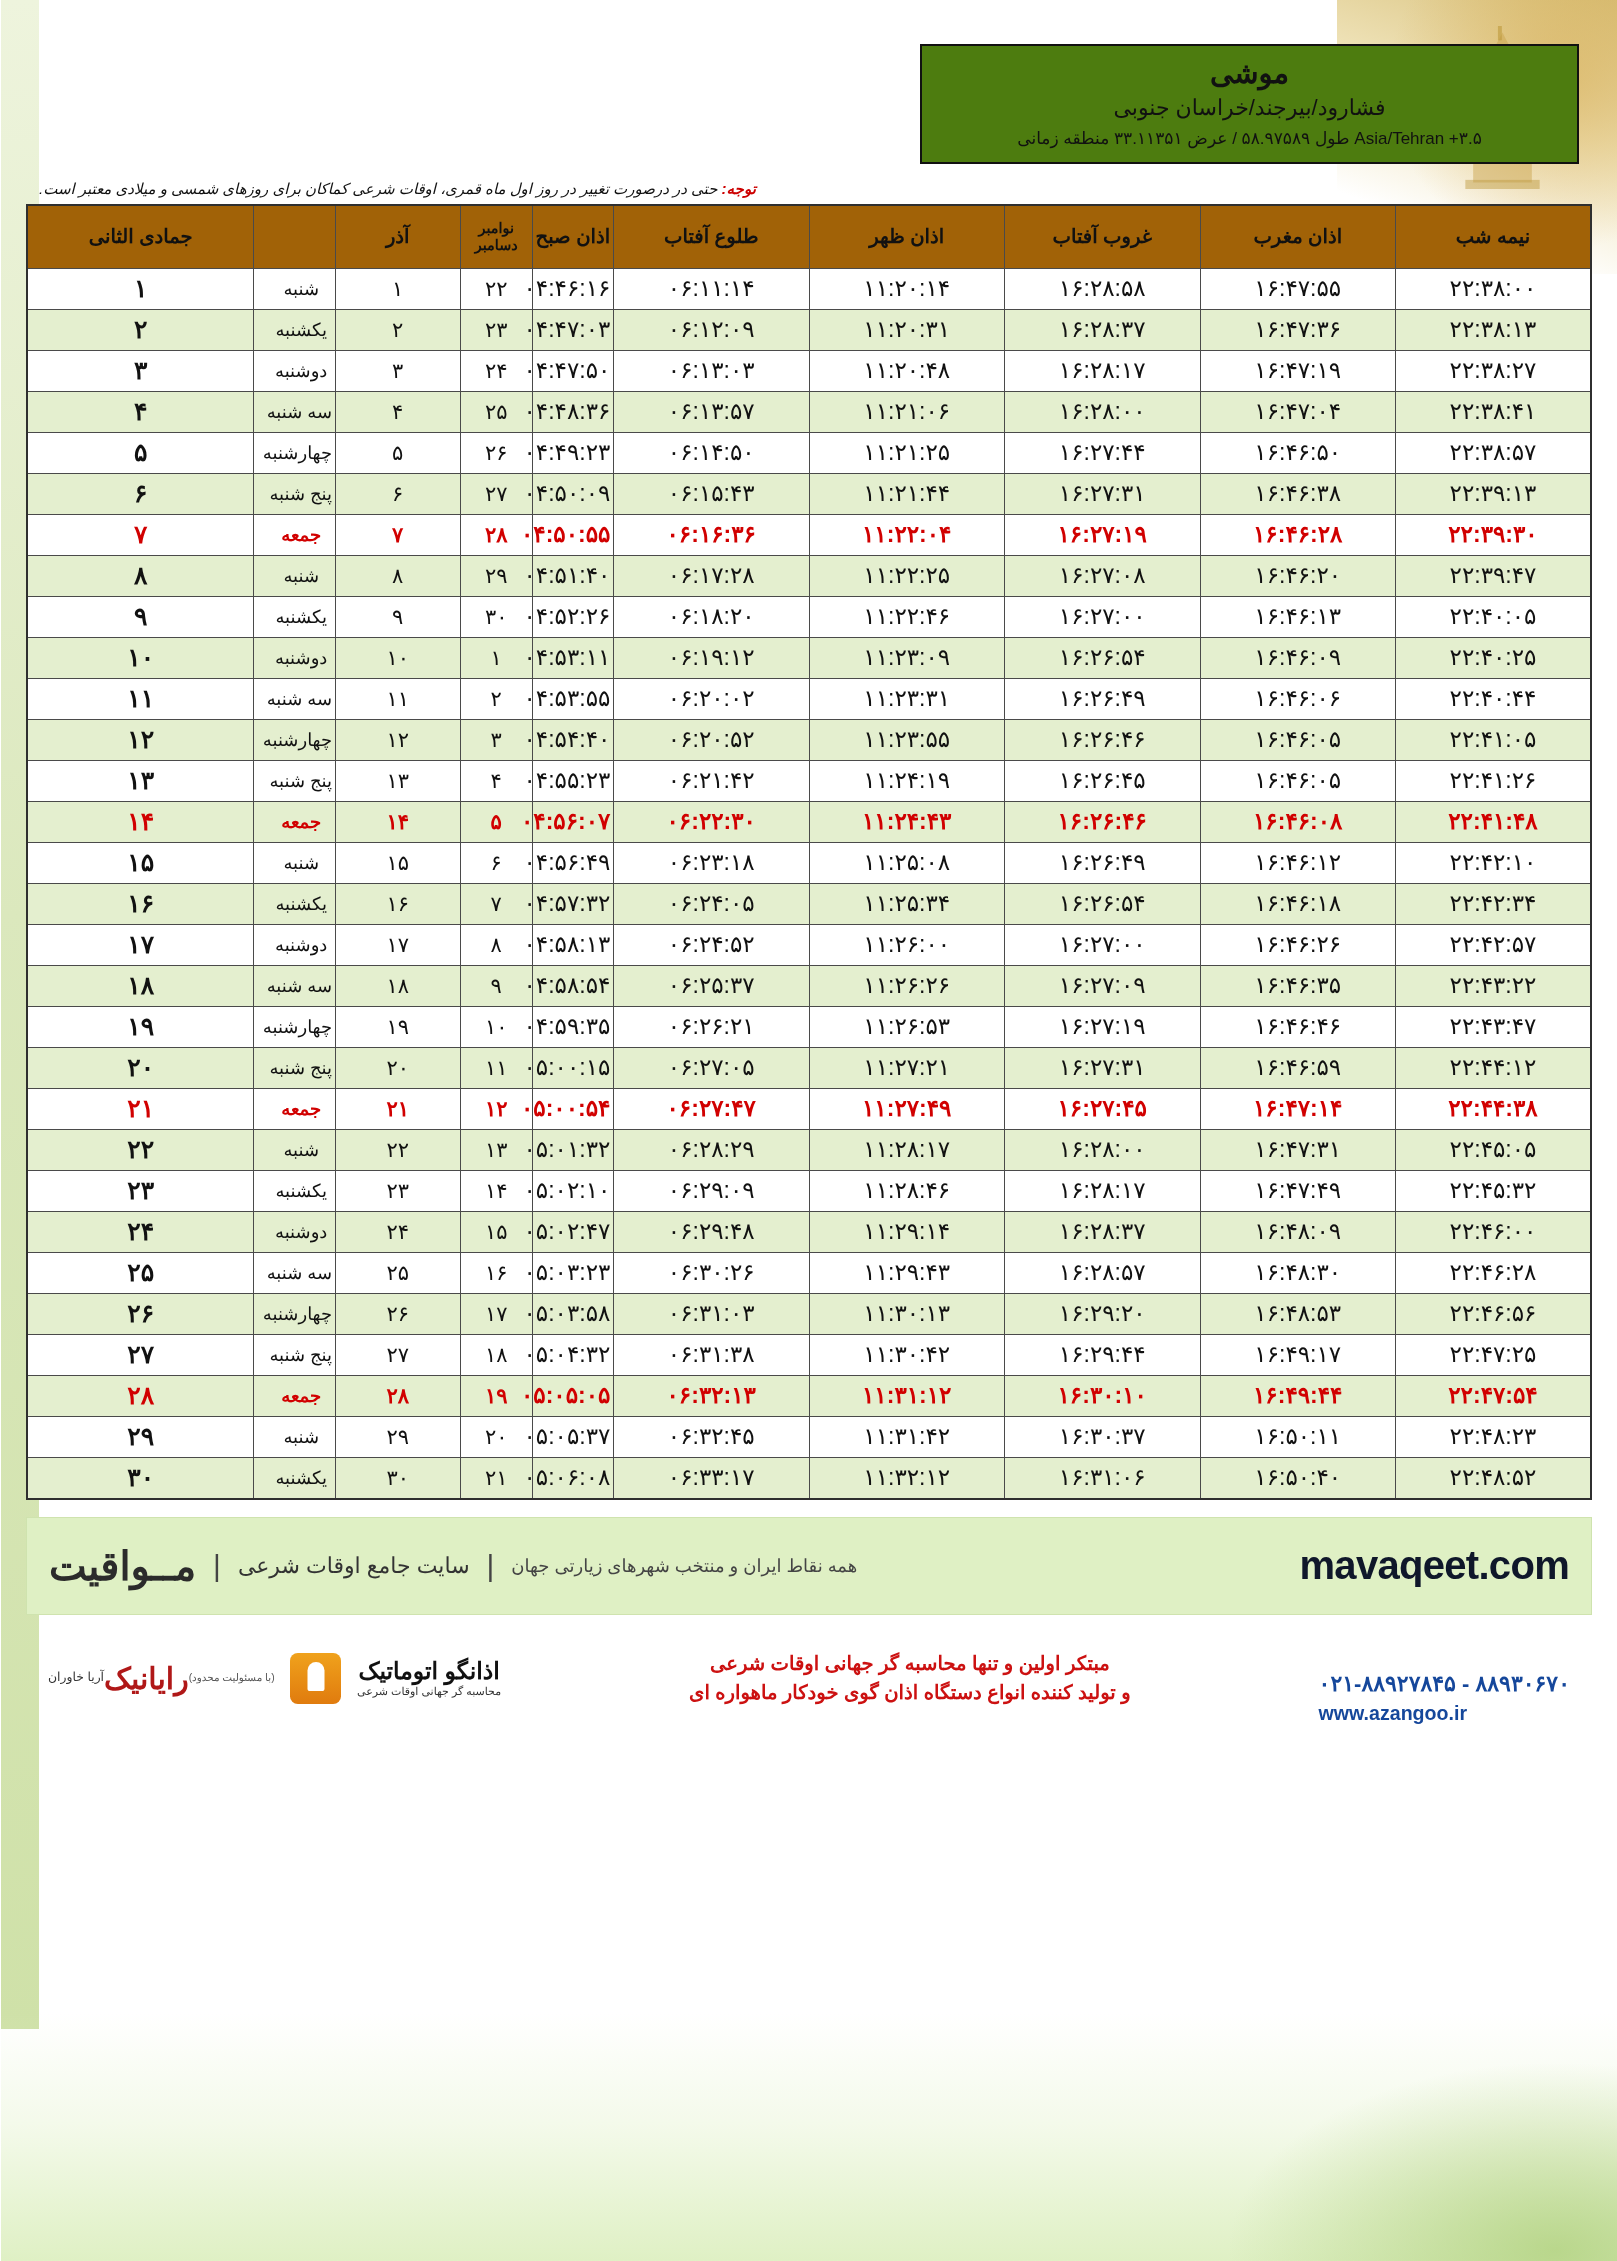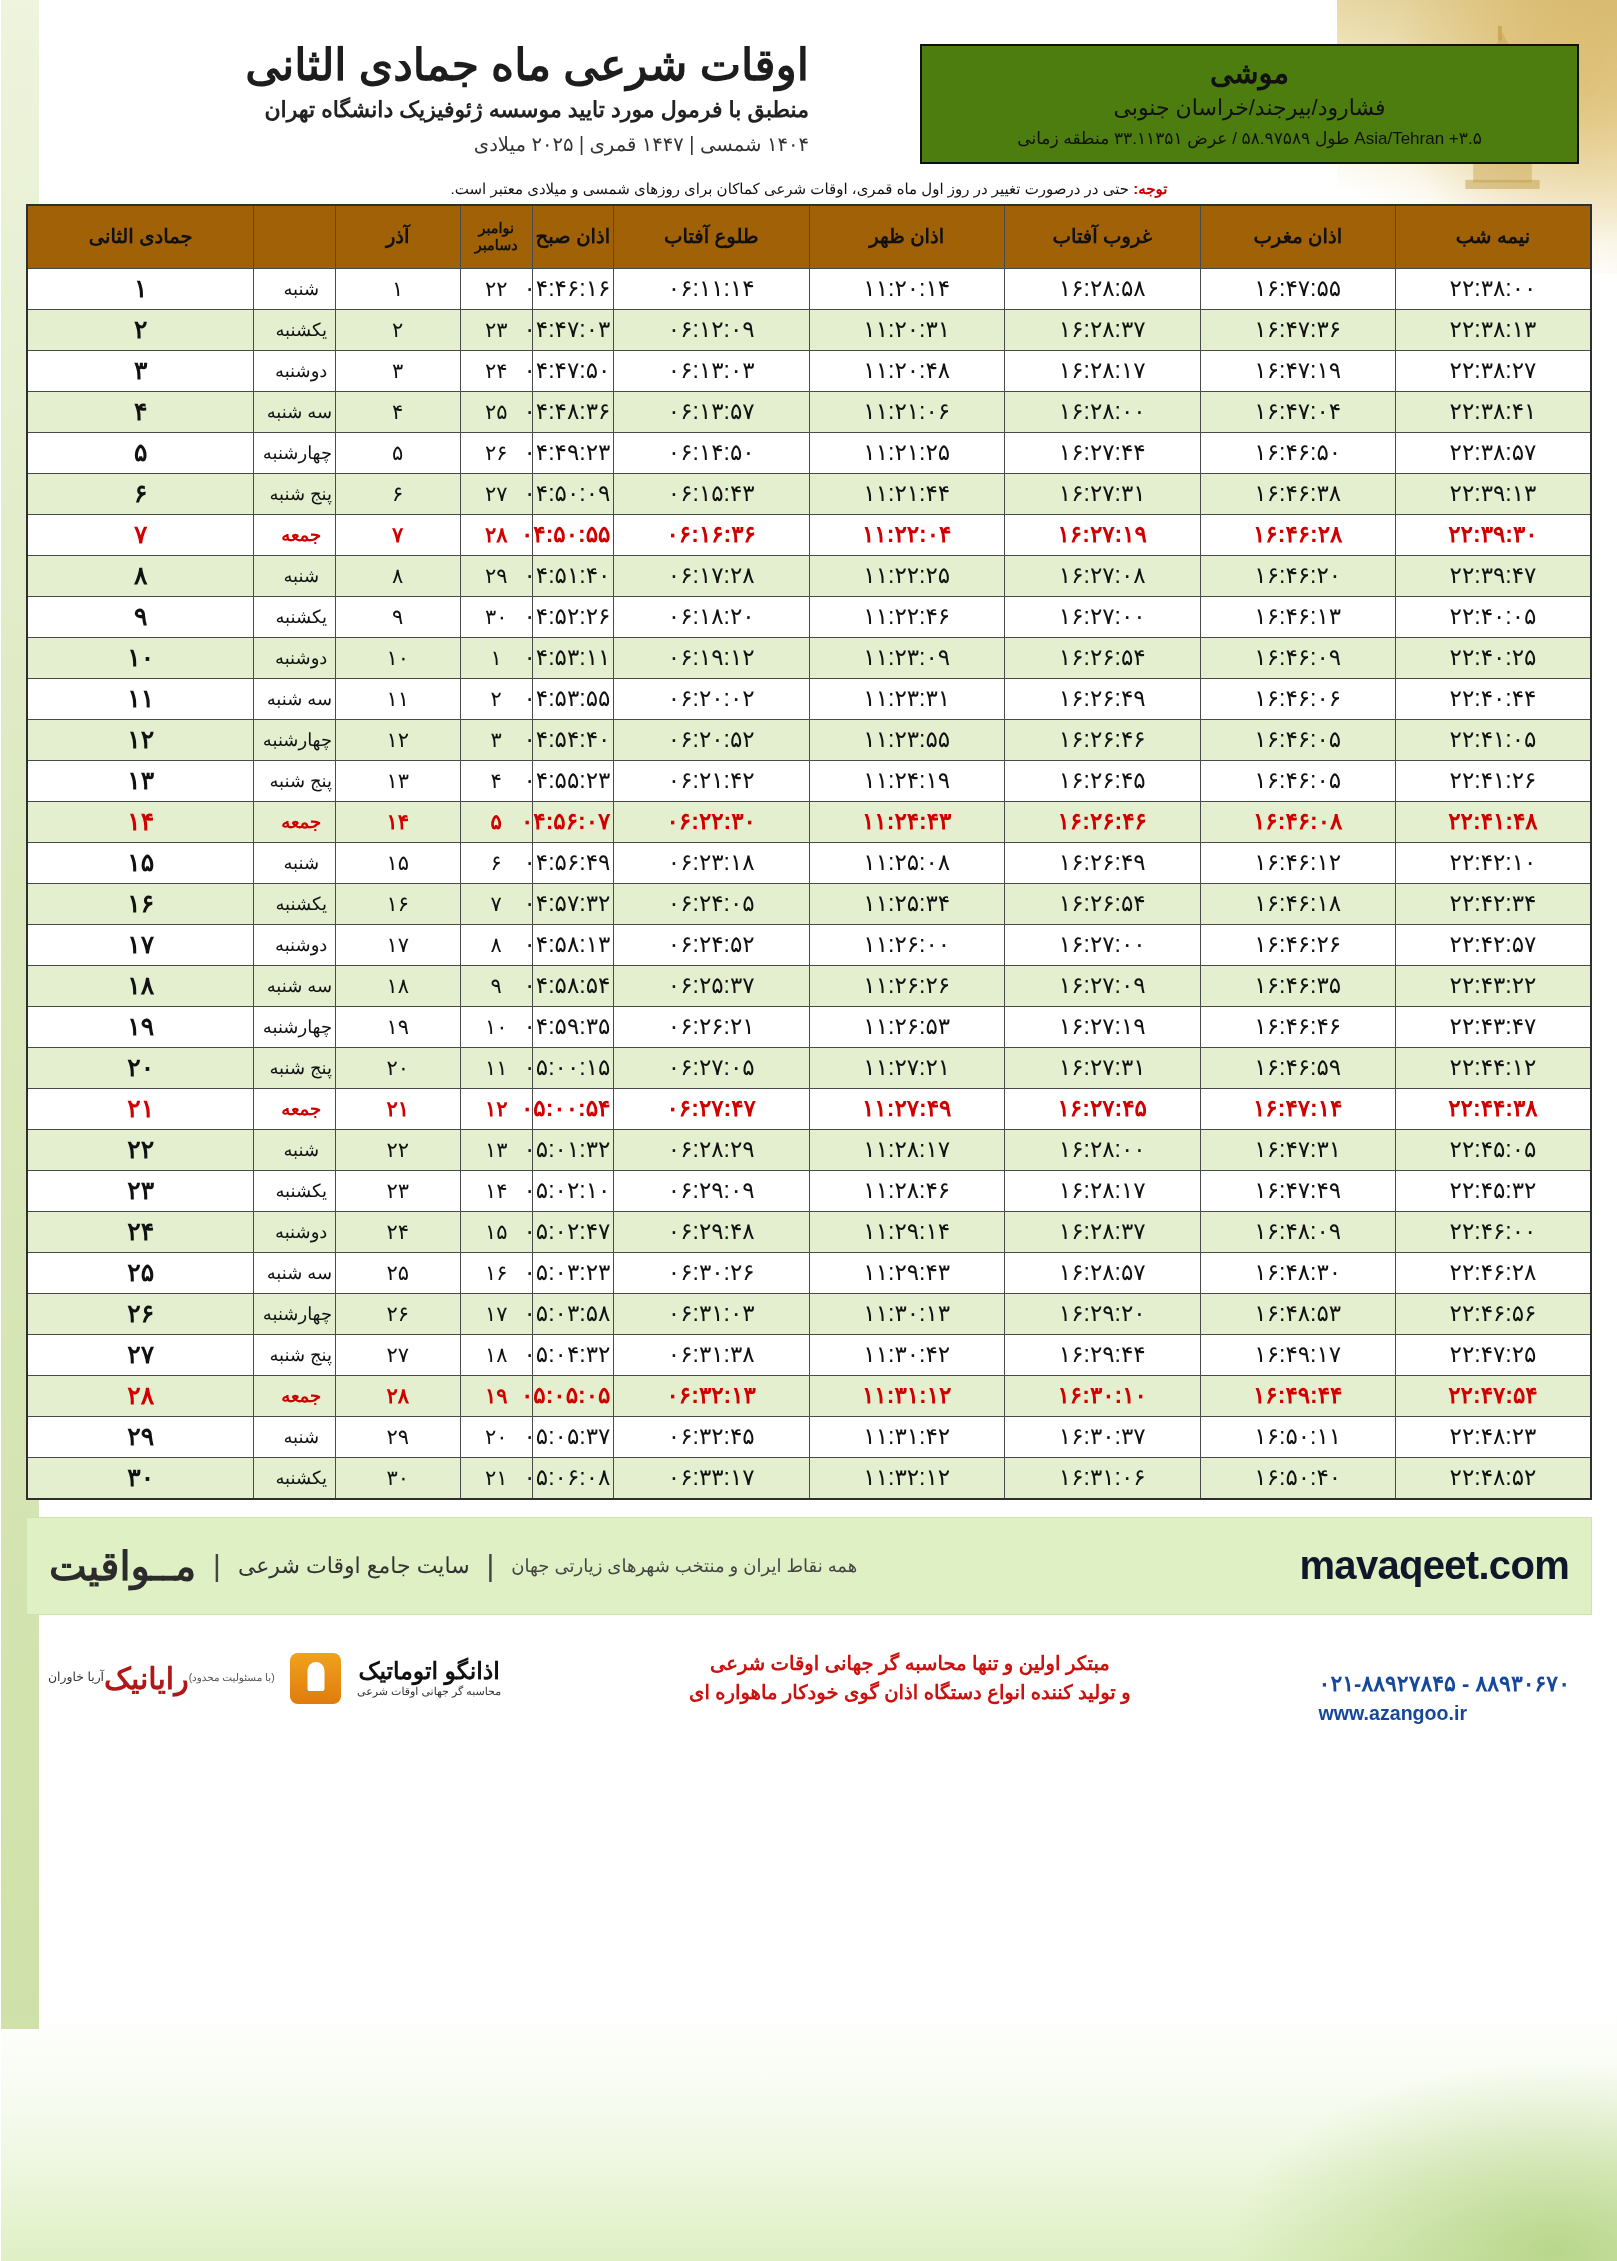--- a/index.html
+++ b/index.html
@@ -120,24 +120,25 @@
     color: #111;
     margin-bottom: 6.5px;
   }
   .loc-coords {
     font-size: 17px;
     color: #111;
     direction: ltr;
   }
 
   .note-line {
-    text-align: center;
+    text-align: left;
     font-size: 15px;
     color: #111;
     padding: 3.9px 13px 6.5px 13px;
+    font-style: italic;
   }
   .note-label {
     color: #cc0000;
     font-weight: bold;
   }
 
   
   table.times {
     width: 100%;
     border-collapse: collapse;
@@ -325,25 +326,20 @@
 <div class="page">
 
   <div class="header">
 
     <div class="loc-box">
       <div class="loc-city">موشی</div>
       <div class="loc-region">فشارود/بیرجند/خراسان جنوبی</div>
       <div class="loc-coords">طول ۵۸.۹۷۵۸۹ / عرض ۳۳.۱۱۳۵۱ منطقه زمانی Asia/Tehran +۳.۵</div>
     </div>
 
-    <div class="title-block">
-      <div class="main-title">اوقات شرعی ماه جمادی الثانی</div>
-      <div class="sub-title">منطبق با فرمول مورد تایید موسسه ژئوفیزیک دانشگاه تهران</div>
-      <div class="year-line">۱۴۰۴ شمسی | ۱۴۴۷ قمری | ۲۰۲۵ میلادی</div>
-    </div>
 
   </div>
 
   <div class="note-line">
     <span class="note-label">توجه:</span>
     <span>حتی در درصورت تغییر در روز اول ماه قمری، اوقات شرعی کماکان برای روزهای شمسی و میلادی معتبر است.</span>
   </div>
 
   <table class="times">
     <colgroup>

